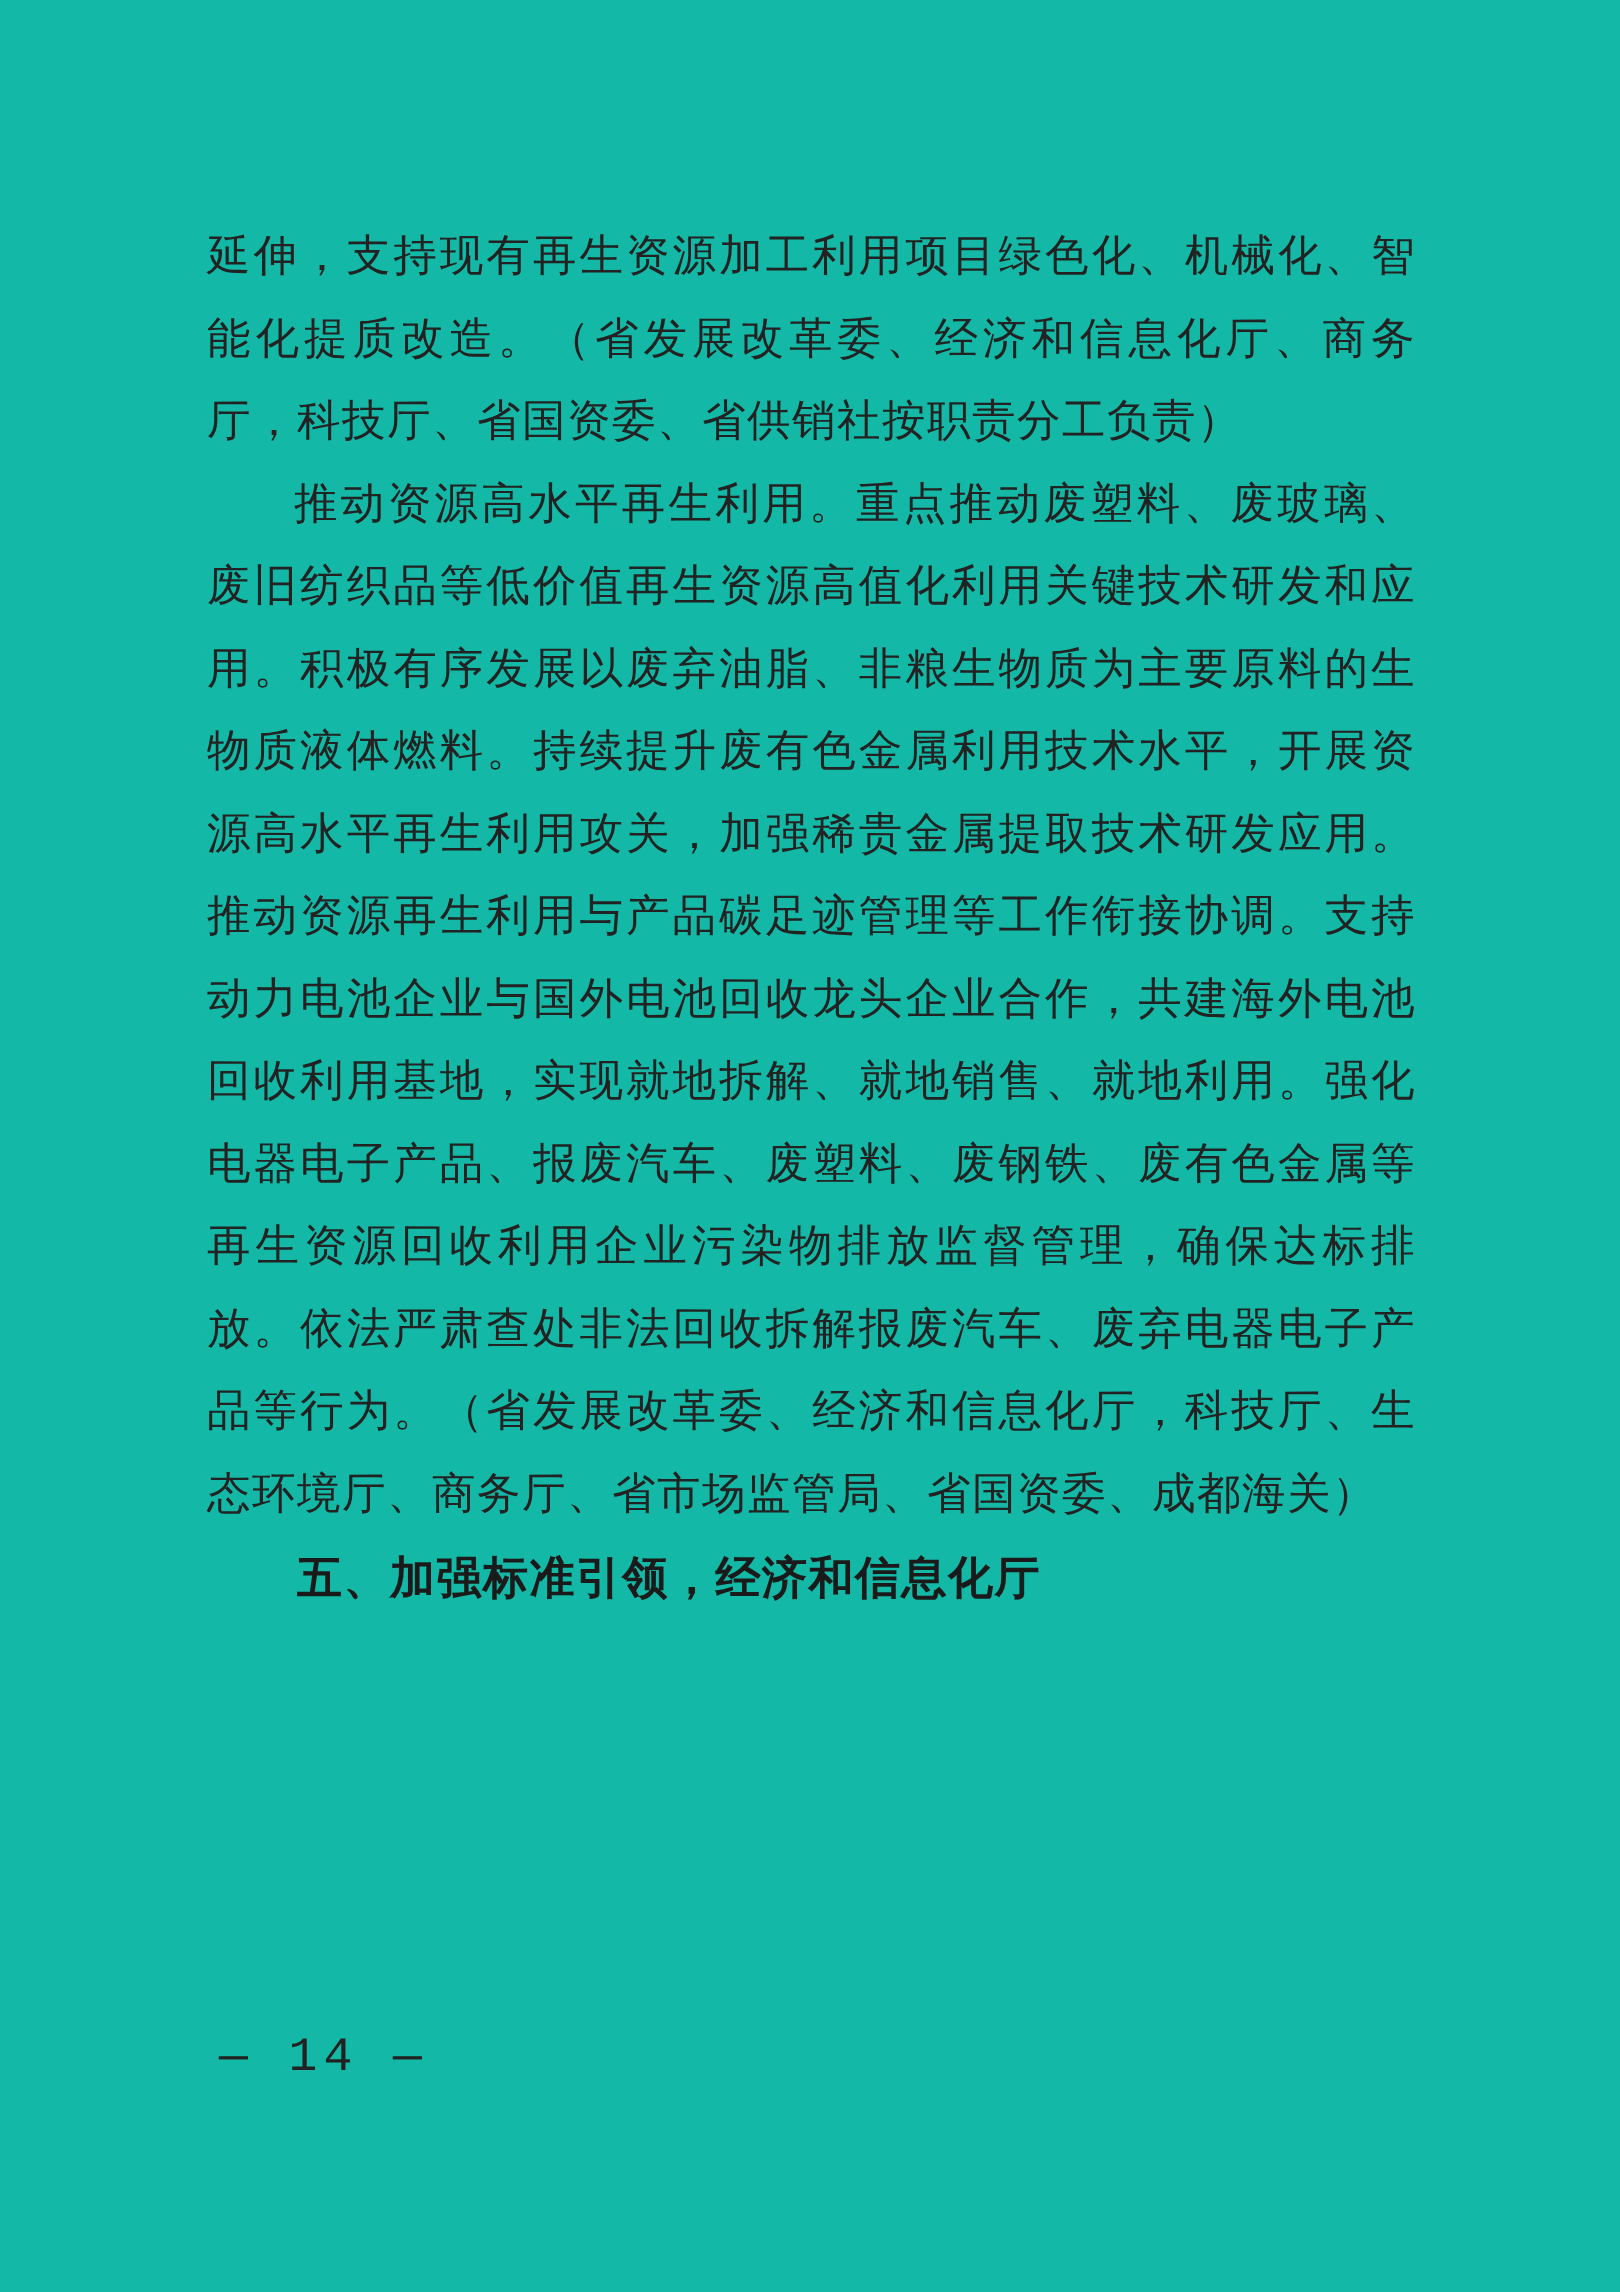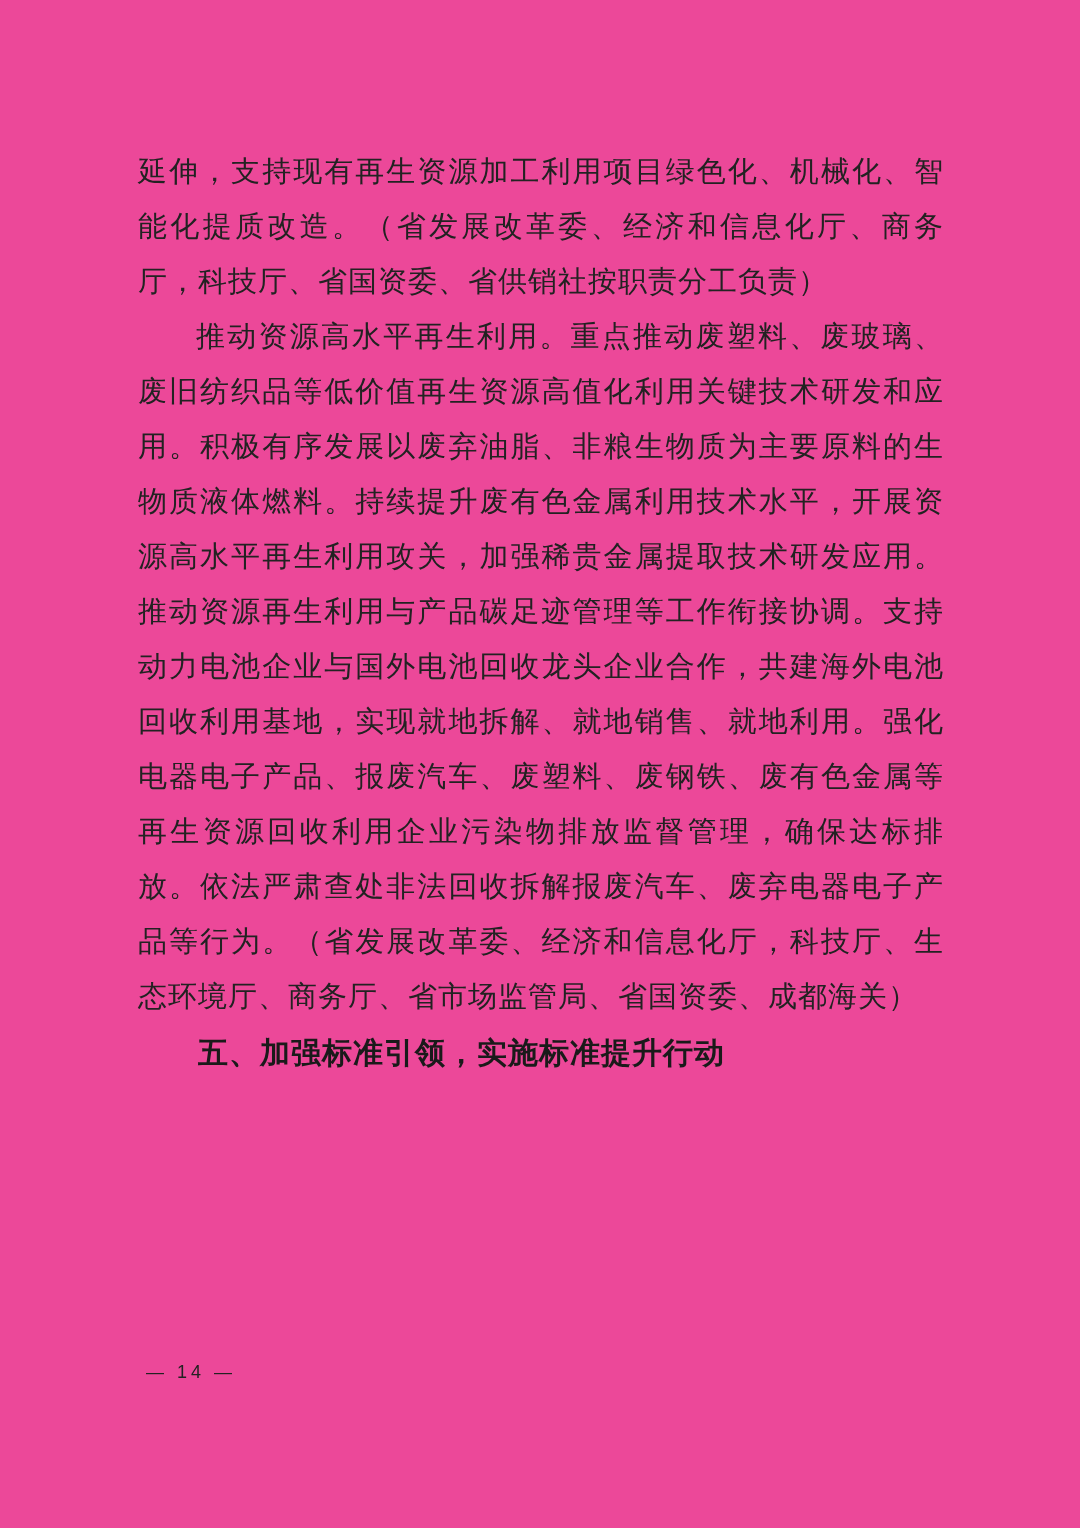--- a/index.html
+++ b/index.html
@@ -4,21 +4,21 @@
 <style>
   html, body {
     margin: 0;
     padding: 0;
     background: #ffffff;
   }
   .page {
     position: relative;
     width: 1080px;
     height: 1528px;
-    background: #ec4899;
+    background: #14b8a6;
     overflow: hidden;
     font-family: "Liberation Serif", "DejaVu Serif", serif;
     color: #222222;
   }
   .content {
     position: absolute;
     left: 138px;
     top: 144px;
     width: 806px;
   }
@@ -45,36 +45,36 @@
     color: #1a1a1a;
   }
   .clause-lead {
     font-weight: 700;
     color: #1a1a1a;
   }
   .page-number {
     position: absolute;
     left: 146px;
     top: 1352px;
-    font-size: 18px;
+    font-size: 32px;
     line-height: 40px;
     letter-spacing: 4px;
     color: #222222;
-    font-family: Liberation Sans, sans-serif;
+    font-family: Liberation Mono, monospace;
   }
 </style>
 </head>
 <body>
 
 <div class="page">
   <div class="content">
 
     <p class="para">延伸，支持现有再生资源加工利用项目绿色化、机械化、智能化提质改造。（省发展改革委、经济和信息化厅、商务厅，科技厅、省国资委、省供销社按职责分工负责）</p>
 
     <p class="para indent">推动资源高水平再生利用。重点推动废塑料、废玻璃、废旧纺织品等低价值再生资源高值化利用关键技术研发和应用。积极有序发展以废弃油脂、非粮生物质为主要原料的生物质液体燃料。持续提升废有色金属利用技术水平，开展资源高水平再生利用攻关，加强稀贵金属提取技术研发应用。推动资源再生利用与产品碳足迹管理等工作衔接协调。支持动力电池企业与国外电池回收龙头企业合作，共建海外电池回收利用基地，实现就地拆解、就地销售、就地利用。强化电器电子产品、报废汽车、废塑料、废钢铁、废有色金属等再生资源回收利用企业污染物排放监督管理，确保达标排放。依法严肃查处非法回收拆解报废汽车、废弃电器电子产品等行为。（省发展改革委、经济和信息化厅，科技厅、生态环境厅、商务厅、省市场监管局、省国资委、成都海关）</p>
 
-    <h2 class="section-heading">五、加强标准引领，实施标准提升行动</h2>
+    <h2 class="section-heading">五、加强标准引领，经济和信息化厅</h2>
 
 
   </div>
 
   <div class="page-number">— 14 —</div>
 </div>
 
 </body></html>

